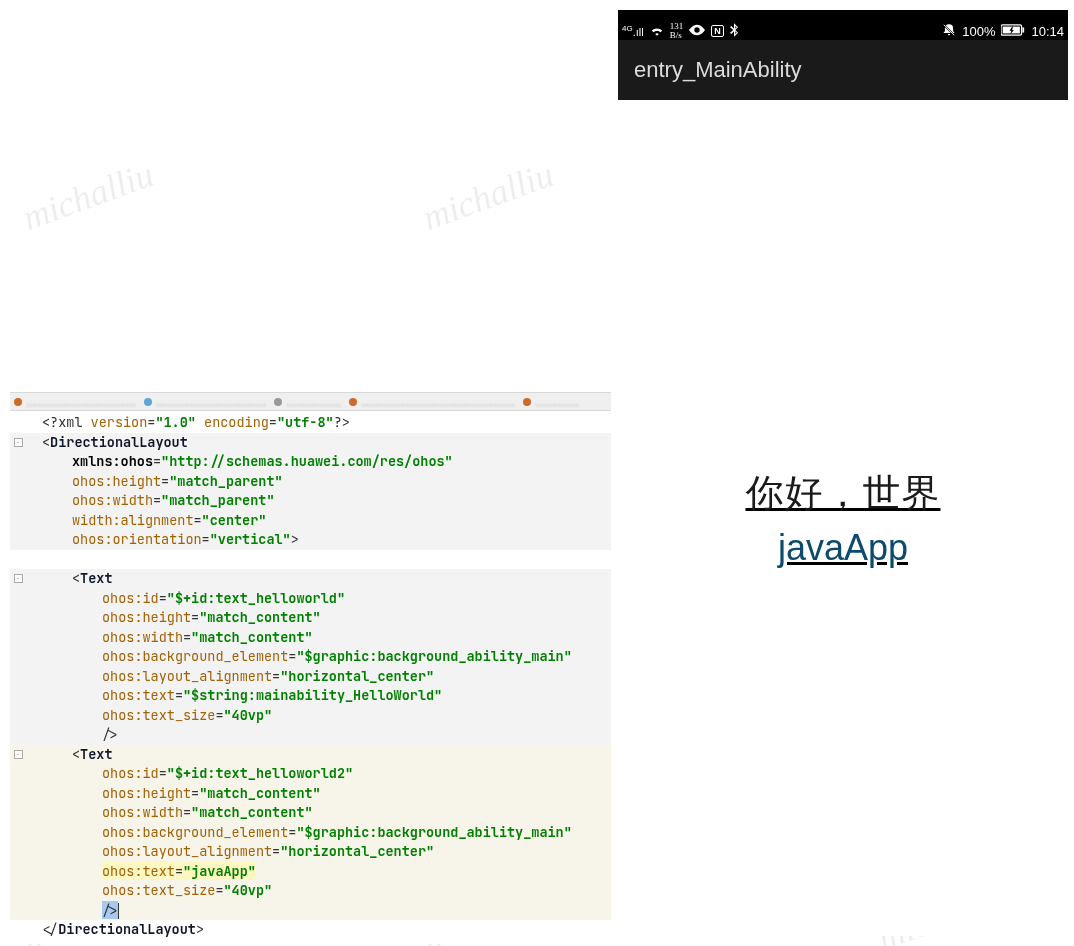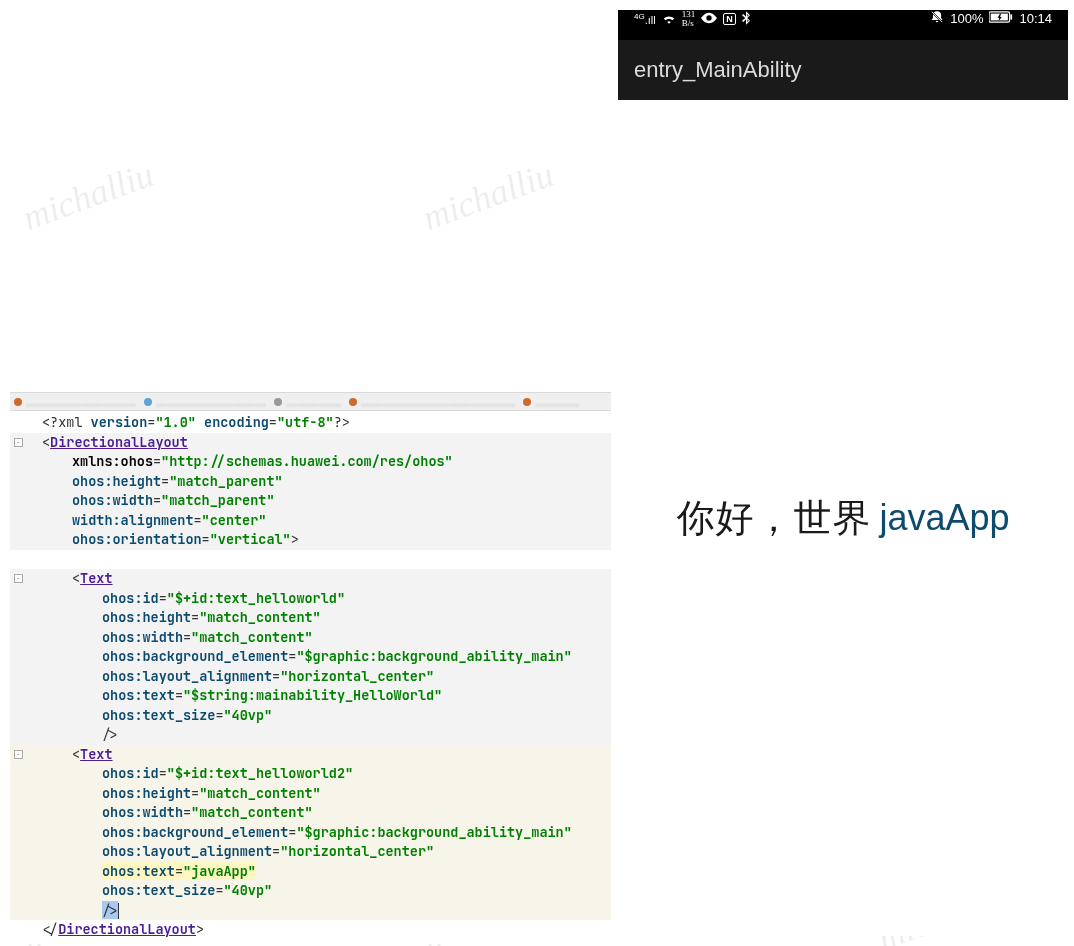--- a/index.html
+++ b/index.html
@@ -33,46 +33,48 @@
     height: 926px;
     background: #ffffff;
     display: flex;
     flex-direction: column;
   }
   .status-bar {
     height: 30px;
     background: #000;
     color: #fff;
     display: flex;
-    align-items: flex-start;
+    align-items: flex-end;
     justify-content: space-between;
-    padding: 0 16px;
+    padding: 0 4px;
     font-size: 13px;
     font-family: Arial, sans-serif;
   }
   .status-left, .status-right { display:flex; align-items:center; gap:6px; }
   .status-left .sig { font-size:11px; }
   .status-left .rate { font-size:9px; line-height:9px;font-family:Liberation Serif, serif; }
   .status-right svg, .status-left svg { display:inline-block; }
   .app-bar {
     height: 60px;
     background: #1a1a1a;
     color: #dcdcdc;
     display:flex;
     align-items:center;
     padding-left: 16px;
     font-size: 22px;
     font-family: Arial, sans-serif;
   }
   .phone-content {
     flex: 1;
     display:flex;
+    flex-direction:column;
     align-items:center;
     justify-content:center;
     gap: 8px;
+    text-decoration: underline;
   }
   .phone-text1 {
     font-size: 38px;
     color: #1a1a1a;
     letter-spacing: 1px;
     font-family: "PingFang SC","Microsoft YaHei",sans-serif;
   }
   .phone-text2 {
     font-size: 36px;
     color: #0c4a6e;
@@ -125,22 +127,22 @@
   .fold {
     width:9px;height:9px;border:1px solid #aaa;display:flex;align-items:center;justify-content:center;font-size:7px;color:#888;line-height:7px;background:#fff;
   }
   .indent0 { padding-left: 16px; }
   .indent1 { padding-left: 46px; }
   .indent2 { padding-left: 76px; }
   .highlight-row { background: #f7f4ea; }
   .highlight-block { background: #f3f3f3; }
 
   .t-delim { color:#333; }
-  .t-tag { color:#4c1d95; font-weight:bold;text-decoration:underline; }
-  .t-attrname { color:#0c4a6e; font-weight:bold; }
+  .t-tag { color:#0f172a; font-weight:bold; }
+  .t-attrname { color:#a16207; font-weight:normal; }
   .t-ns { color:#000000; font-weight:bold; }
   .t-eq { color:#333; }
   .t-str { color:#008000; font-weight:bold; }
   .caret-line {
     display:inline-block;height:16px;border-left:1.5px solid #333;vertical-align:middle;margin-left:0px;
   }
   .hl-word { background:#fff7c2; }
   .hl-sel { background:#a8c8f0; }
 </style>
 </head>

